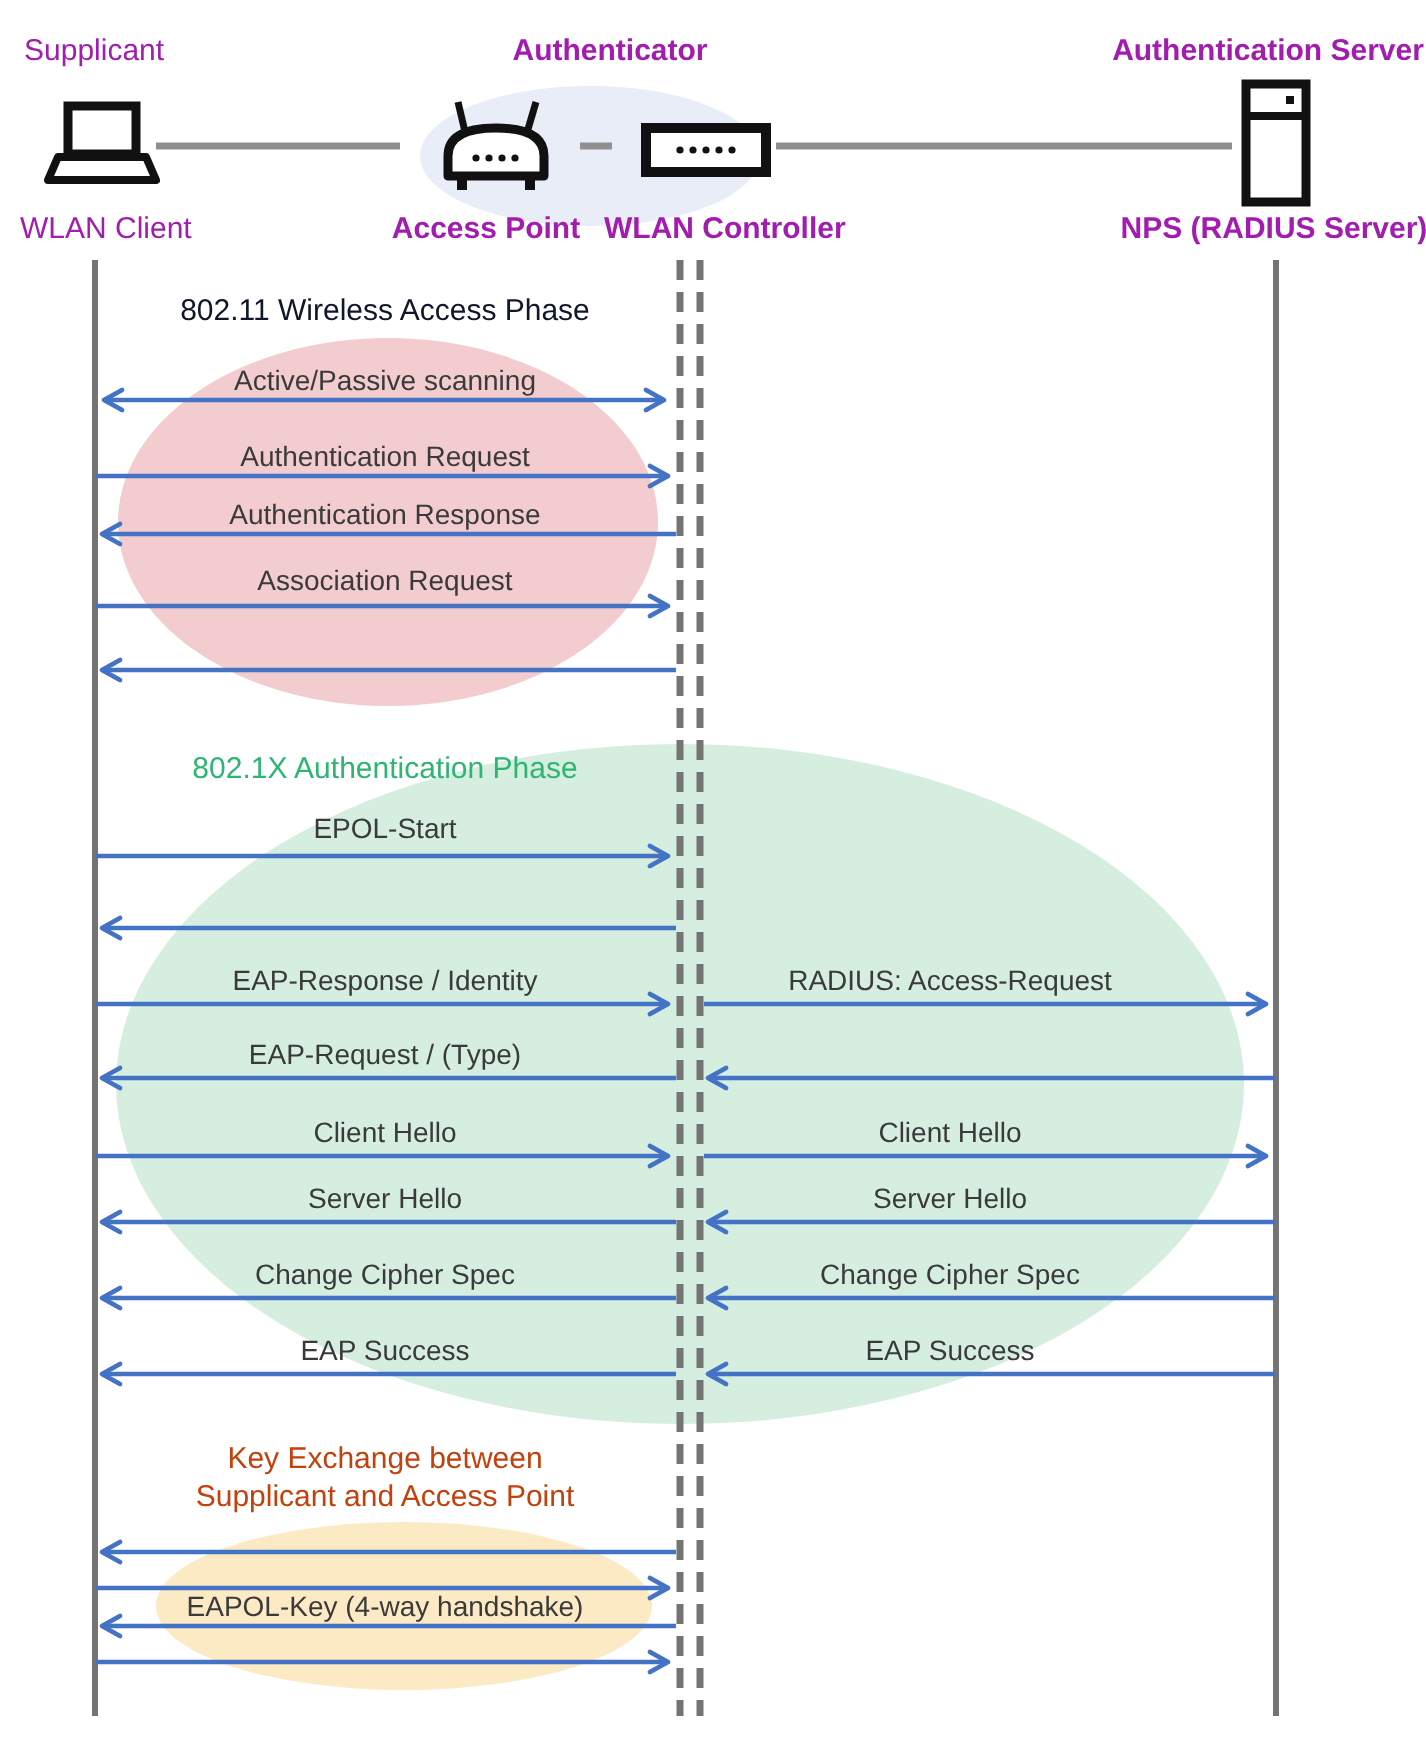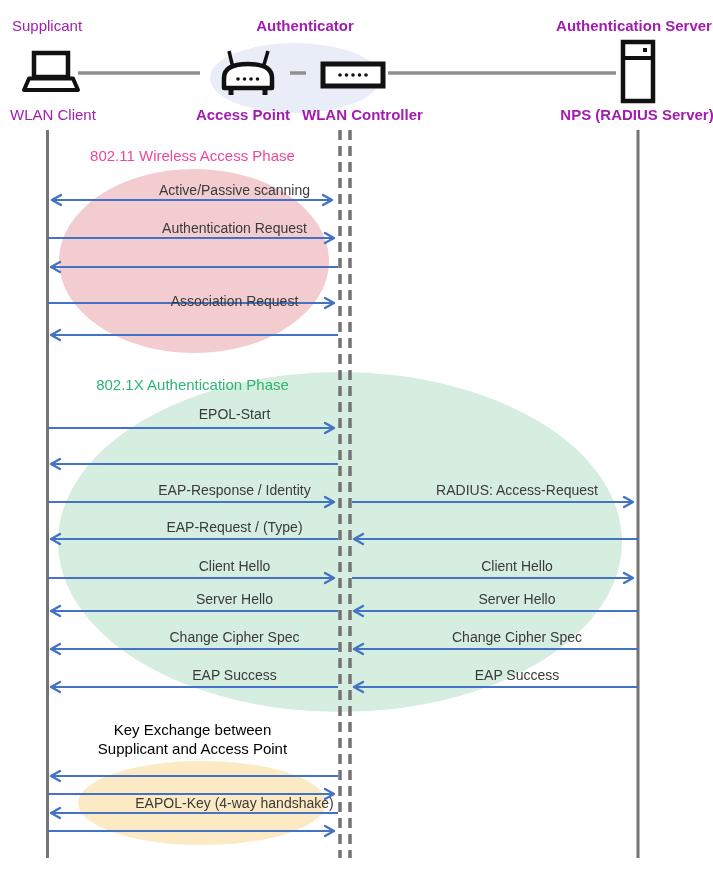--- a/index.html
+++ b/index.html
@@ -5,25 +5,25 @@
   html,body{margin:0;padding:0;background:#fff;}
   .canvas{
     position:relative;width:713px;height:875px;background:#ffffff;
     font-family:"Liberation Sans",sans-serif;overflow:hidden;
   }
   .layer{position:absolute;left:0;top:0;width:713px;height:875px;}
   .hdr{position:absolute;font-size:15px;color:#a21caf;white-space:nowrap;line-height:16px;}
   .ctr{text-align:center;font-weight:bold;}
   .ph{position:absolute;left:47px;width:291px;text-align:center;font-size:15px;
       white-space:nowrap;line-height:18px;}
-  .ph.red{color:#ec4899;}
+  .ph.red{color:#0f172a;}
   .ph.green{color:#2EB473;}
-  .ph.orange{color:#000000;}
+  .ph.orange{color:#c2410c;}
   .msg{position:absolute;font-size:14px;color:#3a3a3a;text-align:center;
-       white-space:nowrap;line-height:16px;padding-left:42px;}
+       white-space:nowrap;line-height:16px;}
   .left-col{left:47px;width:291px;}
   .right-col{left:332px;width:286px;}
   .lifeline{stroke:#747474;stroke-width:3;}
   .lifeline.dashed{stroke-width:3.5;stroke-dasharray:10 6;}
   .connector{stroke:#8f8f8f;stroke-width:3.5;}
   .arrow{stroke:#4472C4;stroke-width:2.2;fill:none;}
   .icon{stroke:#111111;fill:#ffffff;}
 </style>
 </head>
 <body>
@@ -124,21 +124,22 @@
   <div class="hdr ctr" style="left:302px;top:107px;width:120px">WLAN Controller</div>
   <div class="hdr ctr" style="left:557px;top:107px;width:160px">NPS (RADIUS Server)</div>
 
   <div class="ph red" style="top:147px">802.11 Wireless Access Phase</div>
   <div class="ph green" style="top:376px">802.1X Authentication Phase</div>
   <div class="ph orange" style="top:721px">Key Exchange between</div>
   <div class="ph orange" style="top:740px">Supplicant and Access Point</div>
 
   <div class="msg left-col" style="top:182px">Active/Passive scanning</div>
   <div class="msg left-col" style="top:220px">Authentication Request</div>
-  <div class="msg left-col" style="top:293px">Association Request</div>
+  <div class="msg left-col" style="top:249px">Authentication Response</div>
+  <div class="msg left-col" style="top:282px">Association Request</div>
   <div class="msg left-col" style="top:406px">EPOL-Start</div>
   <div class="msg left-col" style="top:519px">EAP-Request / (Type)</div>
   <div class="msg left-col" style="top:482px">EAP-Response / Identity</div>
   <div class="msg left-col" style="top:558px">Client Hello</div>
   <div class="msg left-col" style="top:591px">Server Hello</div>
   <div class="msg left-col" style="top:629px">Change Cipher Spec</div>
   <div class="msg left-col" style="top:667px">EAP Success</div>
   <div class="msg left-col" style="top:795px">EAPOL-Key (4-way handshake)</div>
 
   <div class="msg right-col" style="top:482px">RADIUS: Access-Request</div>

